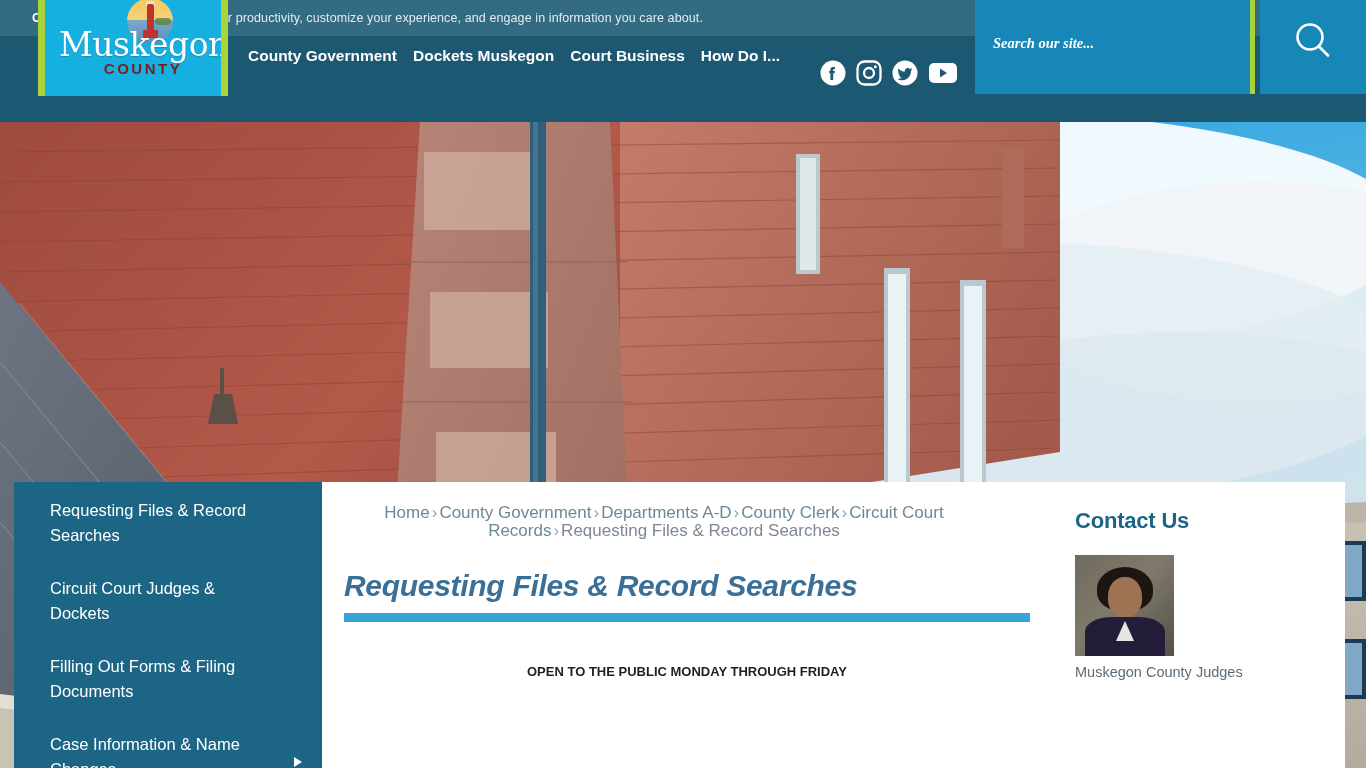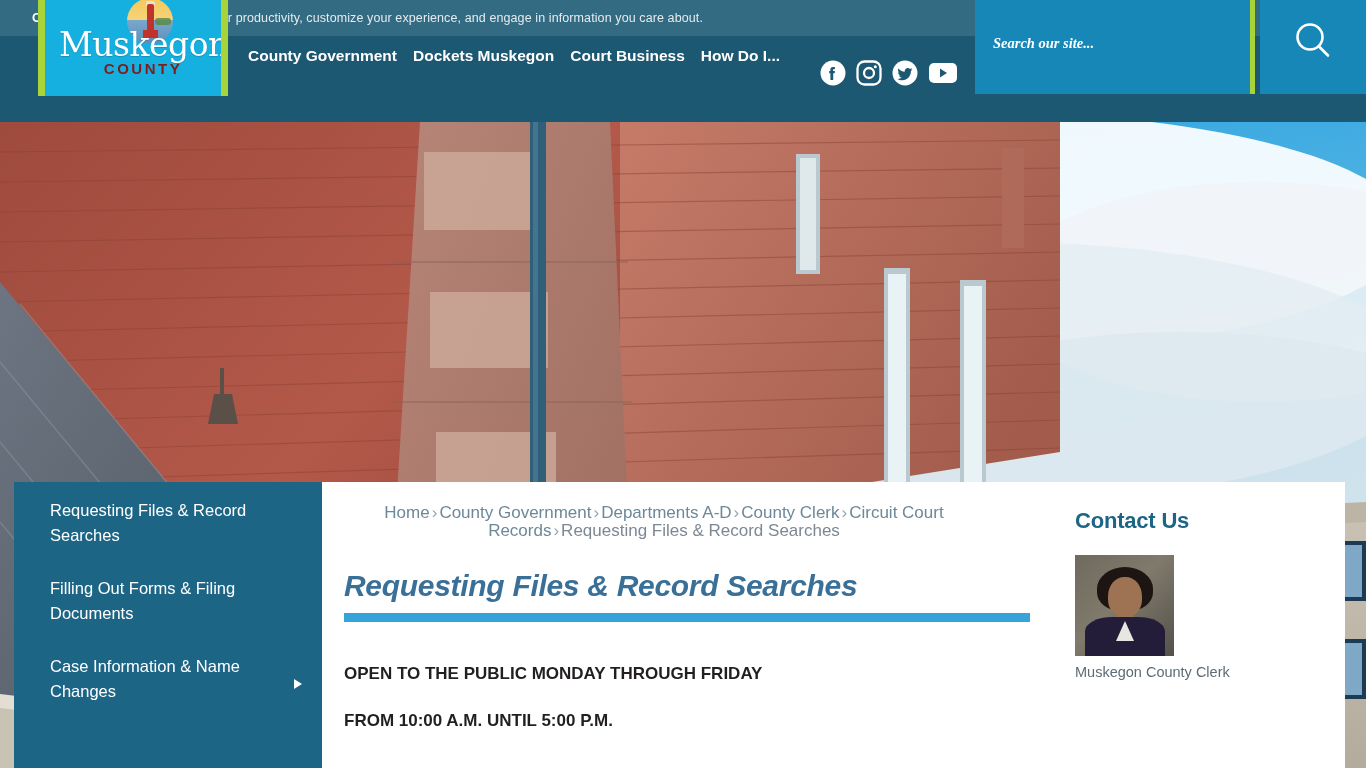--- a/index.html
+++ b/index.html
@@ -240,21 +240,22 @@
     position: absolute;
     top: 131px; left: 22px;
     width: 686px; height: 9px;
     background: #36a3d9;
   }
 
   .body-line {
     position: absolute;
     left: 22px;
     width: 686px;
-    font-size: 17px;
+    text-align: center;
+    font-size: 13px;
     font-weight: bold;
     color: #231f20;
     white-space: nowrap;
   }
   .body-line-1 { top: 182px; }
   .body-line-2 { top: 229px; }
 
   
   .contact-col {
     position: absolute;
@@ -595,46 +596,48 @@
       <path d="M214 272 l18 0 l6 30 h-30z" fill="#5a5048"></path>
       <rect x="220" y="246" width="4" height="28" fill="#5a5048"></rect>
     </g>
   </svg>
 </div>
 
 <div class="side-nav">
   <div class="side-item i0">
     <span>Requesting Files &amp; Record Searches</span>
   </div>
+  <div class="side-item i1">
+    <span>Circuit Court Judges &amp; Dockets</span>
+  </div>
   <div class="side-item i2">
     <span>Filling Out Forms &amp; Filing Documents</span>
   </div>
   <div class="side-item i3">
     <span>Case Information &amp; Name Changes</span>
     <span class="side-arrow"></span>
   </div>
 </div>
 
 <div class="content-card">
 
   <div class="breadcrumb">
     <span class="crumb link">Home</span><span class="sep">›</span><span class="crumb link">County Government</span><span class="sep">›</span><span class="crumb link">Departments A-D</span><span class="sep">›</span><span class="crumb link">County Clerk</span><span class="sep">›</span><span class="crumb link">Circuit Court Records</span><span class="sep">›</span><span class="current">Requesting Files &amp; Record Searches</span>
   </div>
 
   <div class="page-title">Requesting Files &amp; Record Searches</div>
   <div class="title-rule"></div>
 
   <div class="body-line body-line-1">OPEN TO THE PUBLIC MONDAY THROUGH FRIDAY</div>
-  <div class="body-line body-line-2">FROM 10:00 A.M. UNTIL 5:00 P.M.</div>
 
   <div class="contact-col">
     <div class="contact-heading">Contact Us</div>
     <div class="contact-photo">
       <div class="cp-hair"></div>
       <div class="cp-face"></div>
       <div class="cp-neck"></div>
       <div class="cp-body"></div>
       <div class="cp-shirt"></div>
     </div>
-    <div class="contact-role">Muskegon County Clerk</div>
+    <div class="contact-role">Muskegon County Judges</div>
   </div>
 
 </div>
 
 </body></html>

